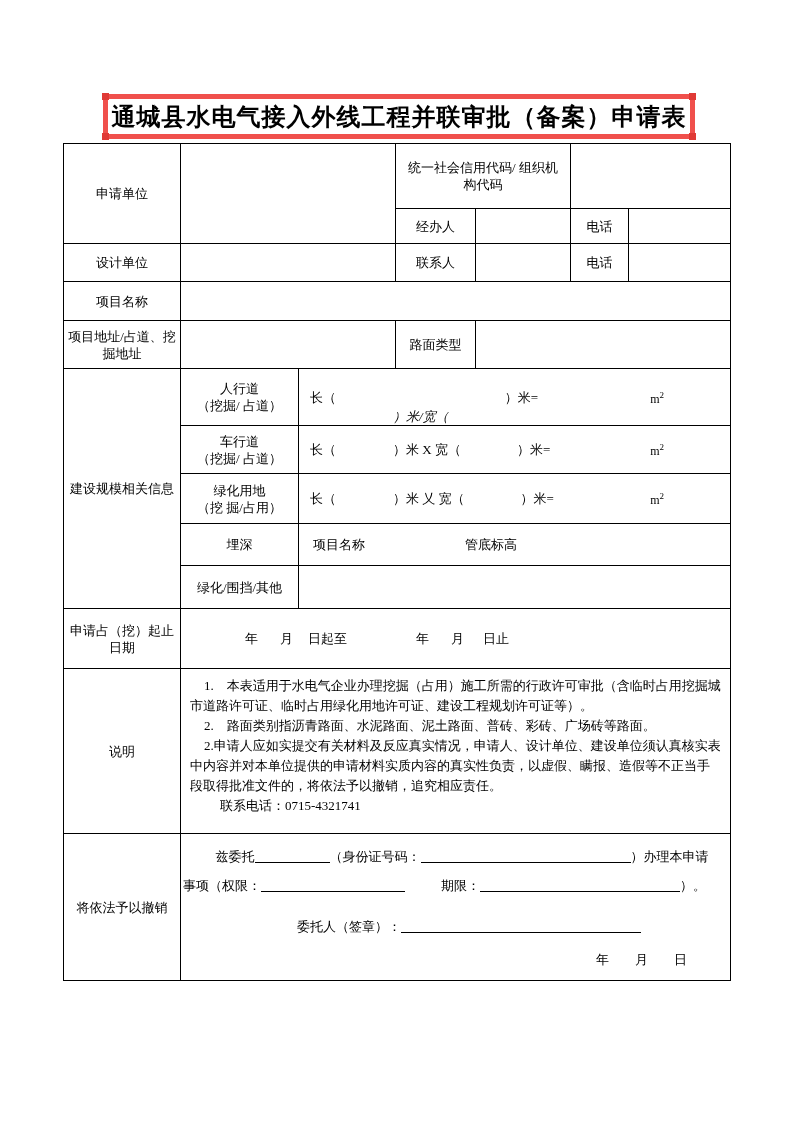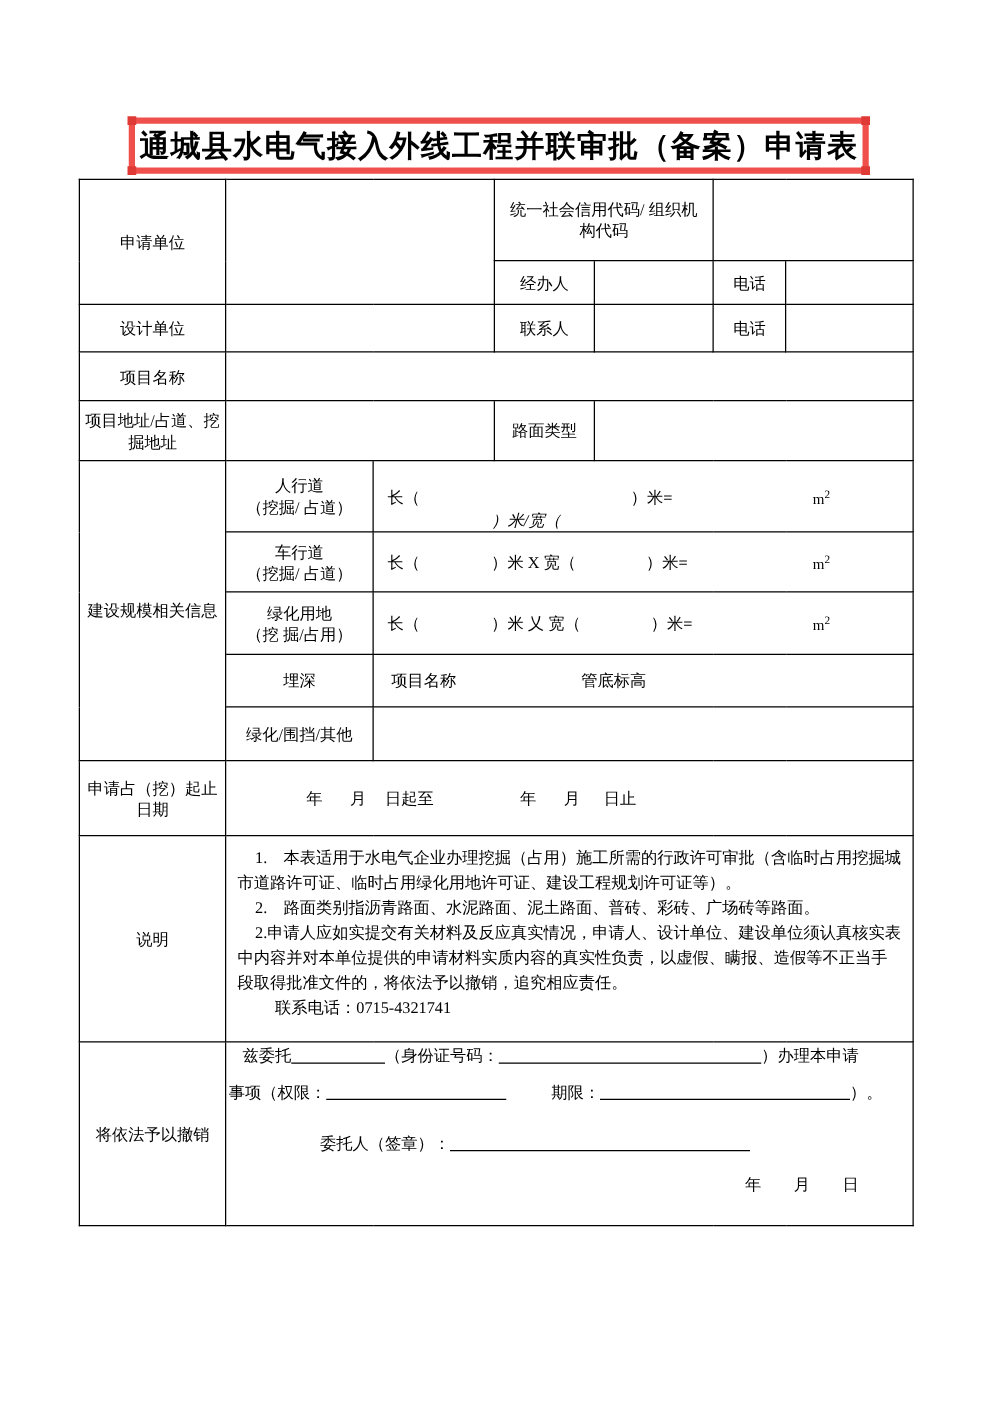--- a/index.html
+++ b/index.html
@@ -42,23 +42,23 @@
   .oblique{font-style:italic;margin-top:39px;}
   .unit{margin-right:66px;font-size:12px;}
   .unit sup{font-size:9px;}
   
   td.notes{text-align:left;vertical-align:top;padding:7px 9px 0 9px;}
   td.notes p{margin:0;line-height:20px;text-indent:14px;}
   td.notes p.tele{text-indent:30px;}
   
   td.auth{text-align:left;vertical-align:top;padding:0;}
   .auth-line{white-space:nowrap;line-height:16px;}
-  .l1{margin:3px 0 0 13px;}
+  .l1{margin:15px 0 0 13px;text-align:center;}
   .l2{margin:13px 0 0 2px;}
-  .l3{margin:25px 0 0 75px;}
+  .l3{margin:25px 0 0 116px;}
   .l4{margin:17px 0 0 0;padding-left:415px;display:flex;}
   .l4 .g26{width:26px;display:inline-block;}
   .u{display:inline-block;border-bottom:1px solid #000;height:13px;vertical-align:-2px;}
   .gap36{display:inline-block;width:36px;}
 </style>
 </head>
 <body>
 
 <div class="title-box">
   <div class="handle h-tl"></div>

